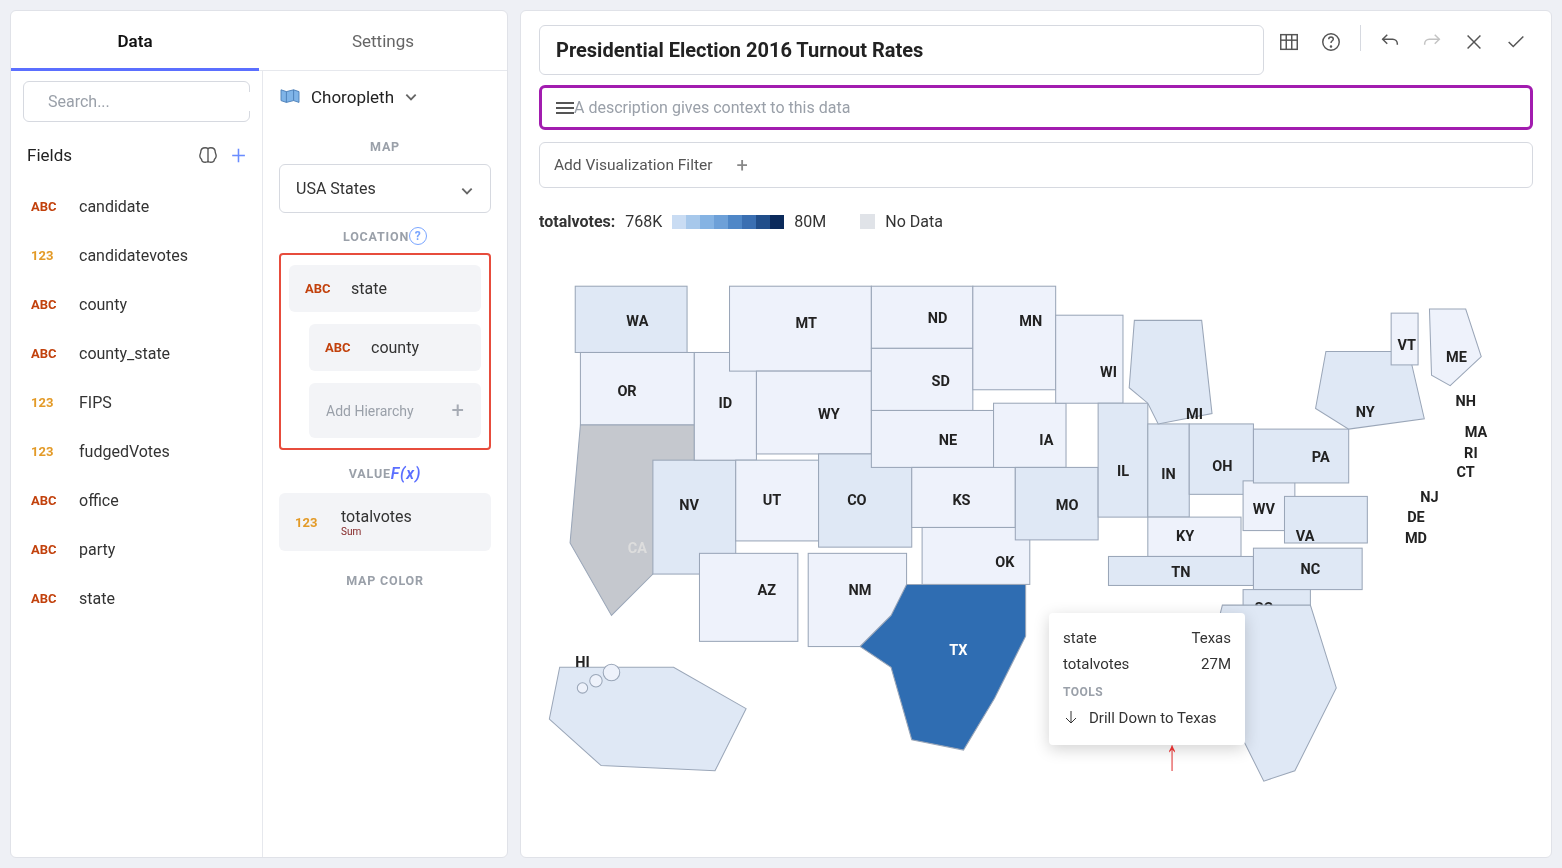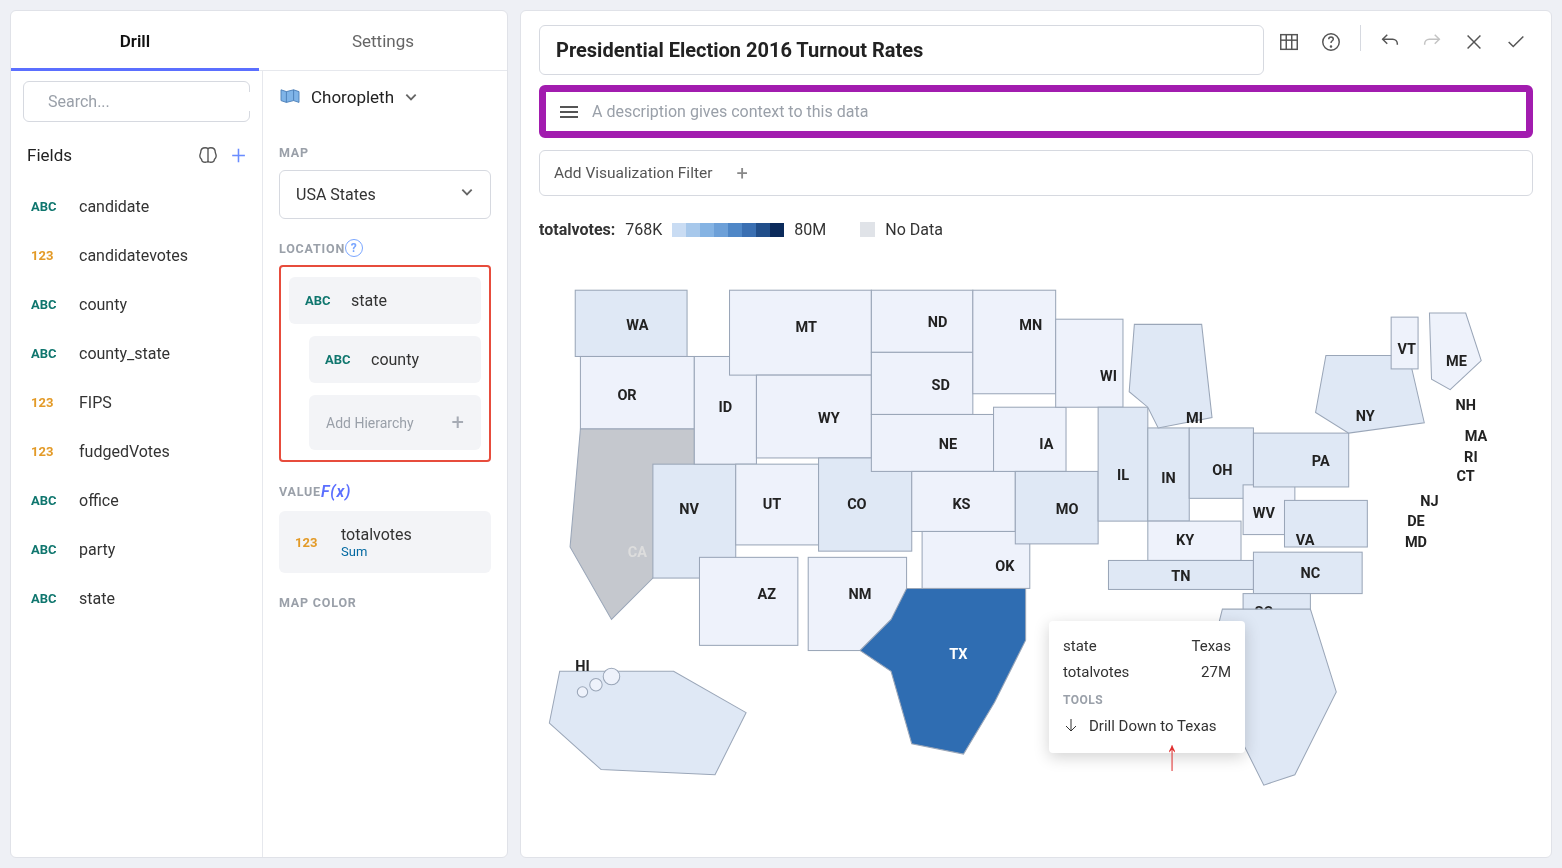--- a/index.html
+++ b/index.html
@@ -29,45 +29,45 @@
 .search-box svg{width:18px;height:18px;stroke:#666;fill:none}
 .search-box input{border:none;outline:none;font-size:16px;color:#333;flex:1}
 .search-box input::placeholder{color:#9aa0a9}
 .fields-hdr{display:flex;align-items:center;justify-content:space-between;margin-bottom:12px;padding:0 4px}
 .fields-hdr-title{font-size:17px;color:#222}
 .fields-hdr-actions{display:flex;gap:12px;align-items:center}
 .brain-icon{width:22px;height:20px;stroke:#555;fill:none}
 .plus-icon{font-size:26px;color:#6a8cff;font-weight:300;cursor:pointer}
 .field-item{display:flex;align-items:center;gap:14px;padding:15px 8px;cursor:pointer}
 .type-badge{font-size:13px;font-weight:700;width:34px}
-.type-abc{color:#0f766e}
+.type-abc{color:#c2410c}
 .type-123{color:#e39a27}
 .field-name{font-size:16px;color:#333}
 .viz-type{display:flex;align-items:center;gap:10px;font-size:17px;color:#222;padding:6px 0 18px;cursor:pointer}
 .map-lil{width:22px;height:18px;position:relative}
-.section-lbl{font-size:12.5px;font-weight:700;letter-spacing:.8px;color:#9aa0a9;margin:20px 0 10px;display:flex;align-items:center;justify-content:flex-start}
+.section-lbl{font-size:12.5px;font-weight:700;letter-spacing:.8px;color:#9aa0a9;margin:14px 0 10px;display:flex;align-items:center;justify-content:center}
 .help-circ{width:18px;height:18px;border:1.5px solid #7aa6ff;border-radius:50%;color:#7aa6ff;font-size:12px;display:flex;align-items:center;justify-content:center}
 .fx{color:#5b6fff;font-size:16px;font-weight:600;font-style:italic}
 .well{background:#f3f4f7;border-radius:6px;padding:14px 16px;display:flex;align-items:center;gap:12px;margin-bottom:0}
 .well .field-name{font-size:16px}
-.select-well{border:1px solid #d6d9e0;border-radius:6px;padding:14px 16px;display:flex;align-items:flex-start;justify-content:space-between;font-size:16px;color:#333;cursor:pointer}
+.select-well{border:1px solid #d6d9e0;border-radius:6px;padding:14px 16px;display:flex;align-items:flex-end;justify-content:space-between;font-size:16px;color:#333;cursor:pointer}
 .chev{width:14px;height:14px;stroke:#666;fill:none}
 .location-block{border:2px solid #e74c3c;border-radius:4px;padding:10px 8px;margin-top:-2px}
 .nested{margin-left:20px;margin-top:12px}
 .add-hier{border:1px dashed transparent}
 .add-hier .ph{color:#9aa0a9}
 .add-hier .plus-sm{color:#a6abb4;font-size:22px;margin-left:auto}
-.value-well .sub{font-size:13px;color:#0369a1}
+.value-well .sub{font-size:10px;color:#7f1d1d}
 .right-panel{flex:1;background:#fff;border-radius:6px;padding:14px 18px;position:relative;border:1px solid #e0e2e8;display:flex;flex-direction:column}
 .toolbar{display:flex;gap:8px}
 .title-input{flex:1;border:1px solid #d6d9e0;border-radius:6px;padding:12px 16px;font-size:20px;font-weight:700;color:#222}
 .tb-btn{width:34px;height:34px;display:flex;align-items:center;justify-content:center;cursor:pointer;color:#555}
 .tb-btn svg{width:22px;height:22px;stroke:#555;fill:none;stroke-width:1.6}
 .tb-sep{width:1px;height:26px;background:#d6d9e0;margin:0 4px}
-.desc-row{display:flex;align-items:center;gap:14px;border:7px solid #a21caf;border-radius:6px;padding:10px 14px;margin-top:10px}
+.desc-row{display:flex;align-items:center;border:3px solid #a21caf;border-radius:6px;padding:10px 14px;margin-top:10px}
 .hamb{display:flex;flex-direction:column;gap:3px}
 .hamb span{display:block;width:18px;height:2px;background:#555}
 .desc-row input{border:none;outline:none;font-size:16px;flex:1}
 .desc-row input::placeholder{color:#9aa0a9}
 .filter-btn{display:inline-flex;align-items:center;gap:24px;border:1px solid #d6d9e0;border-radius:6px;padding:10px 14px;font-size:15.5px;color:#555;margin-top:12px;cursor:pointer}
 .filter-btn .plus-sm{font-size:20px;color:#888}
 .legend-row{display:flex;align-items:center;gap:10px;margin-top:24px;font-size:16px}
 .legend-row b{font-weight:700}
 .grad{display:flex}
 .grad span{width:14px;height:14px}
@@ -89,21 +89,21 @@
 .config-col::-webkit-scrollbar,.fields-col::-webkit-scrollbar{width:6px}
 .config-col::-webkit-scrollbar-thumb,.fields-col::-webkit-scrollbar-thumb{background:#c8cbd1;border-radius:3px}
 </style>
 </head>
 <body>
 
 <div class="app">
 
   <div class="left-panel">
     <div class="tabs">
-      <div class="tab active">Drill</div>
+      <div class="tab active">Data</div>
       <div class="tab">Settings</div>
     </div>
 
 
     <div class="body-cols">
 
       <div class="fields-col">
         <div class="search-box">
           <svg viewBox="0 0 24 24">
               <circle cx="10" cy="10" r="7" stroke-width="2"></circle>

